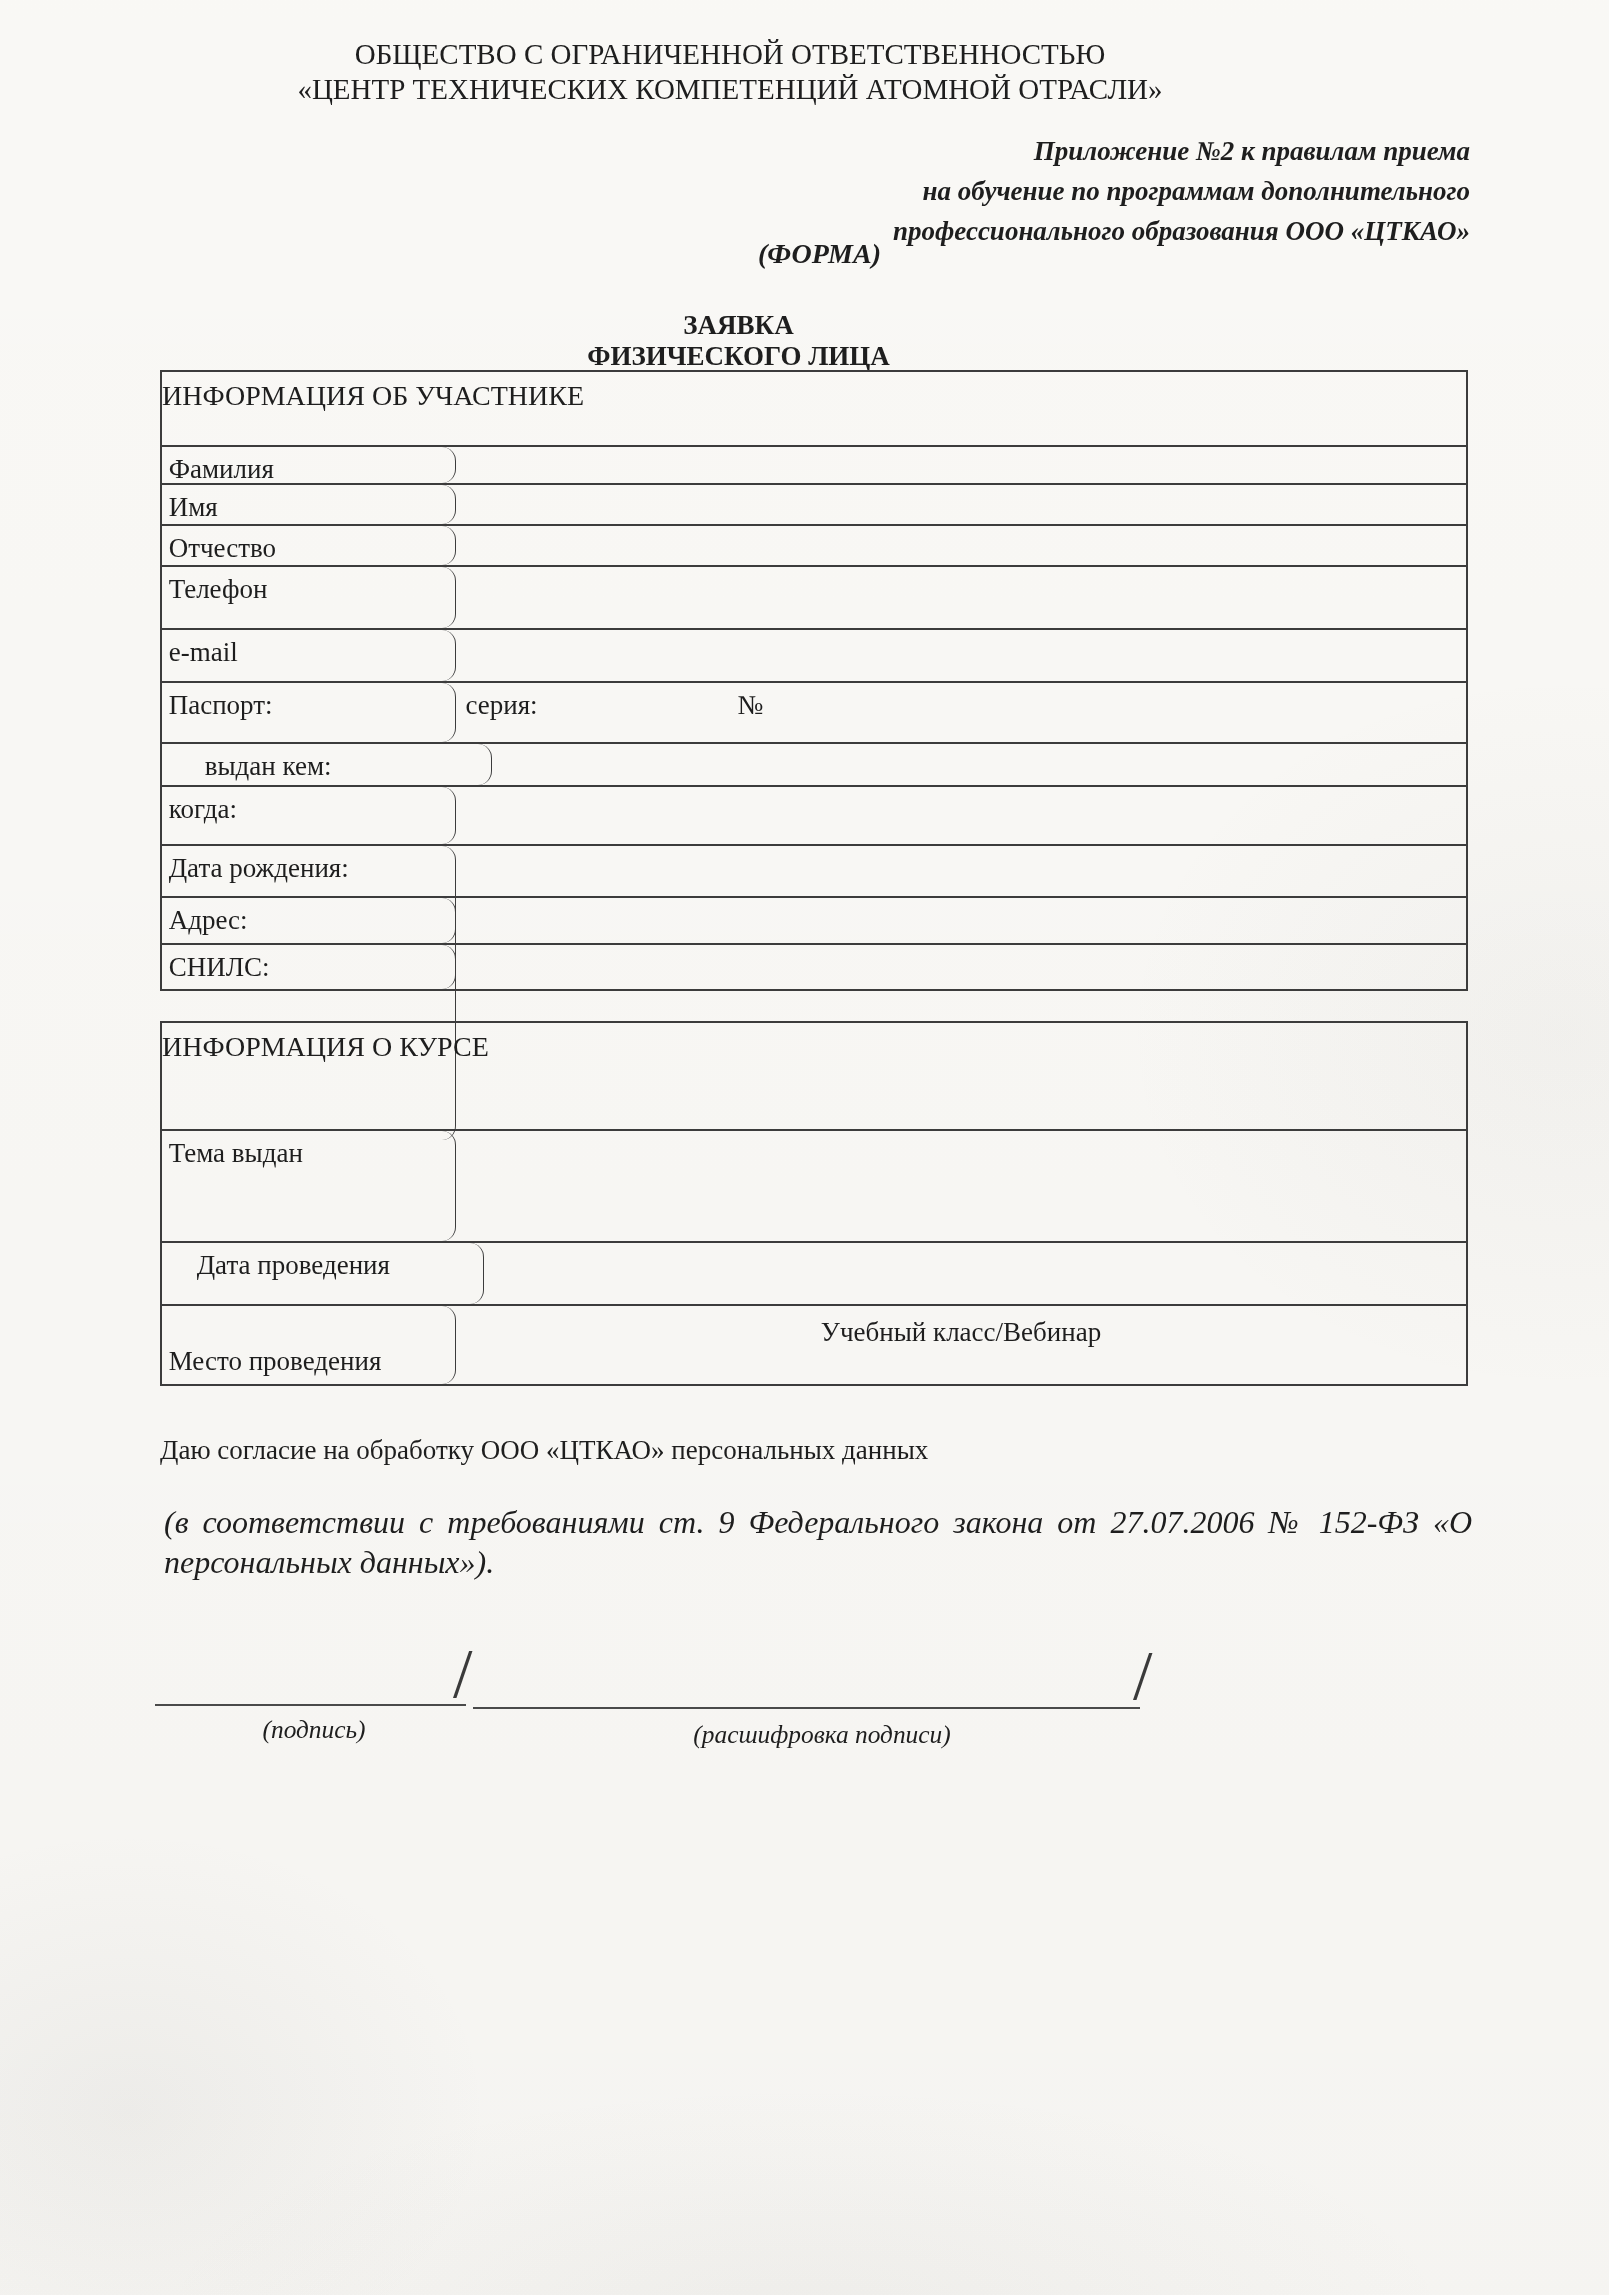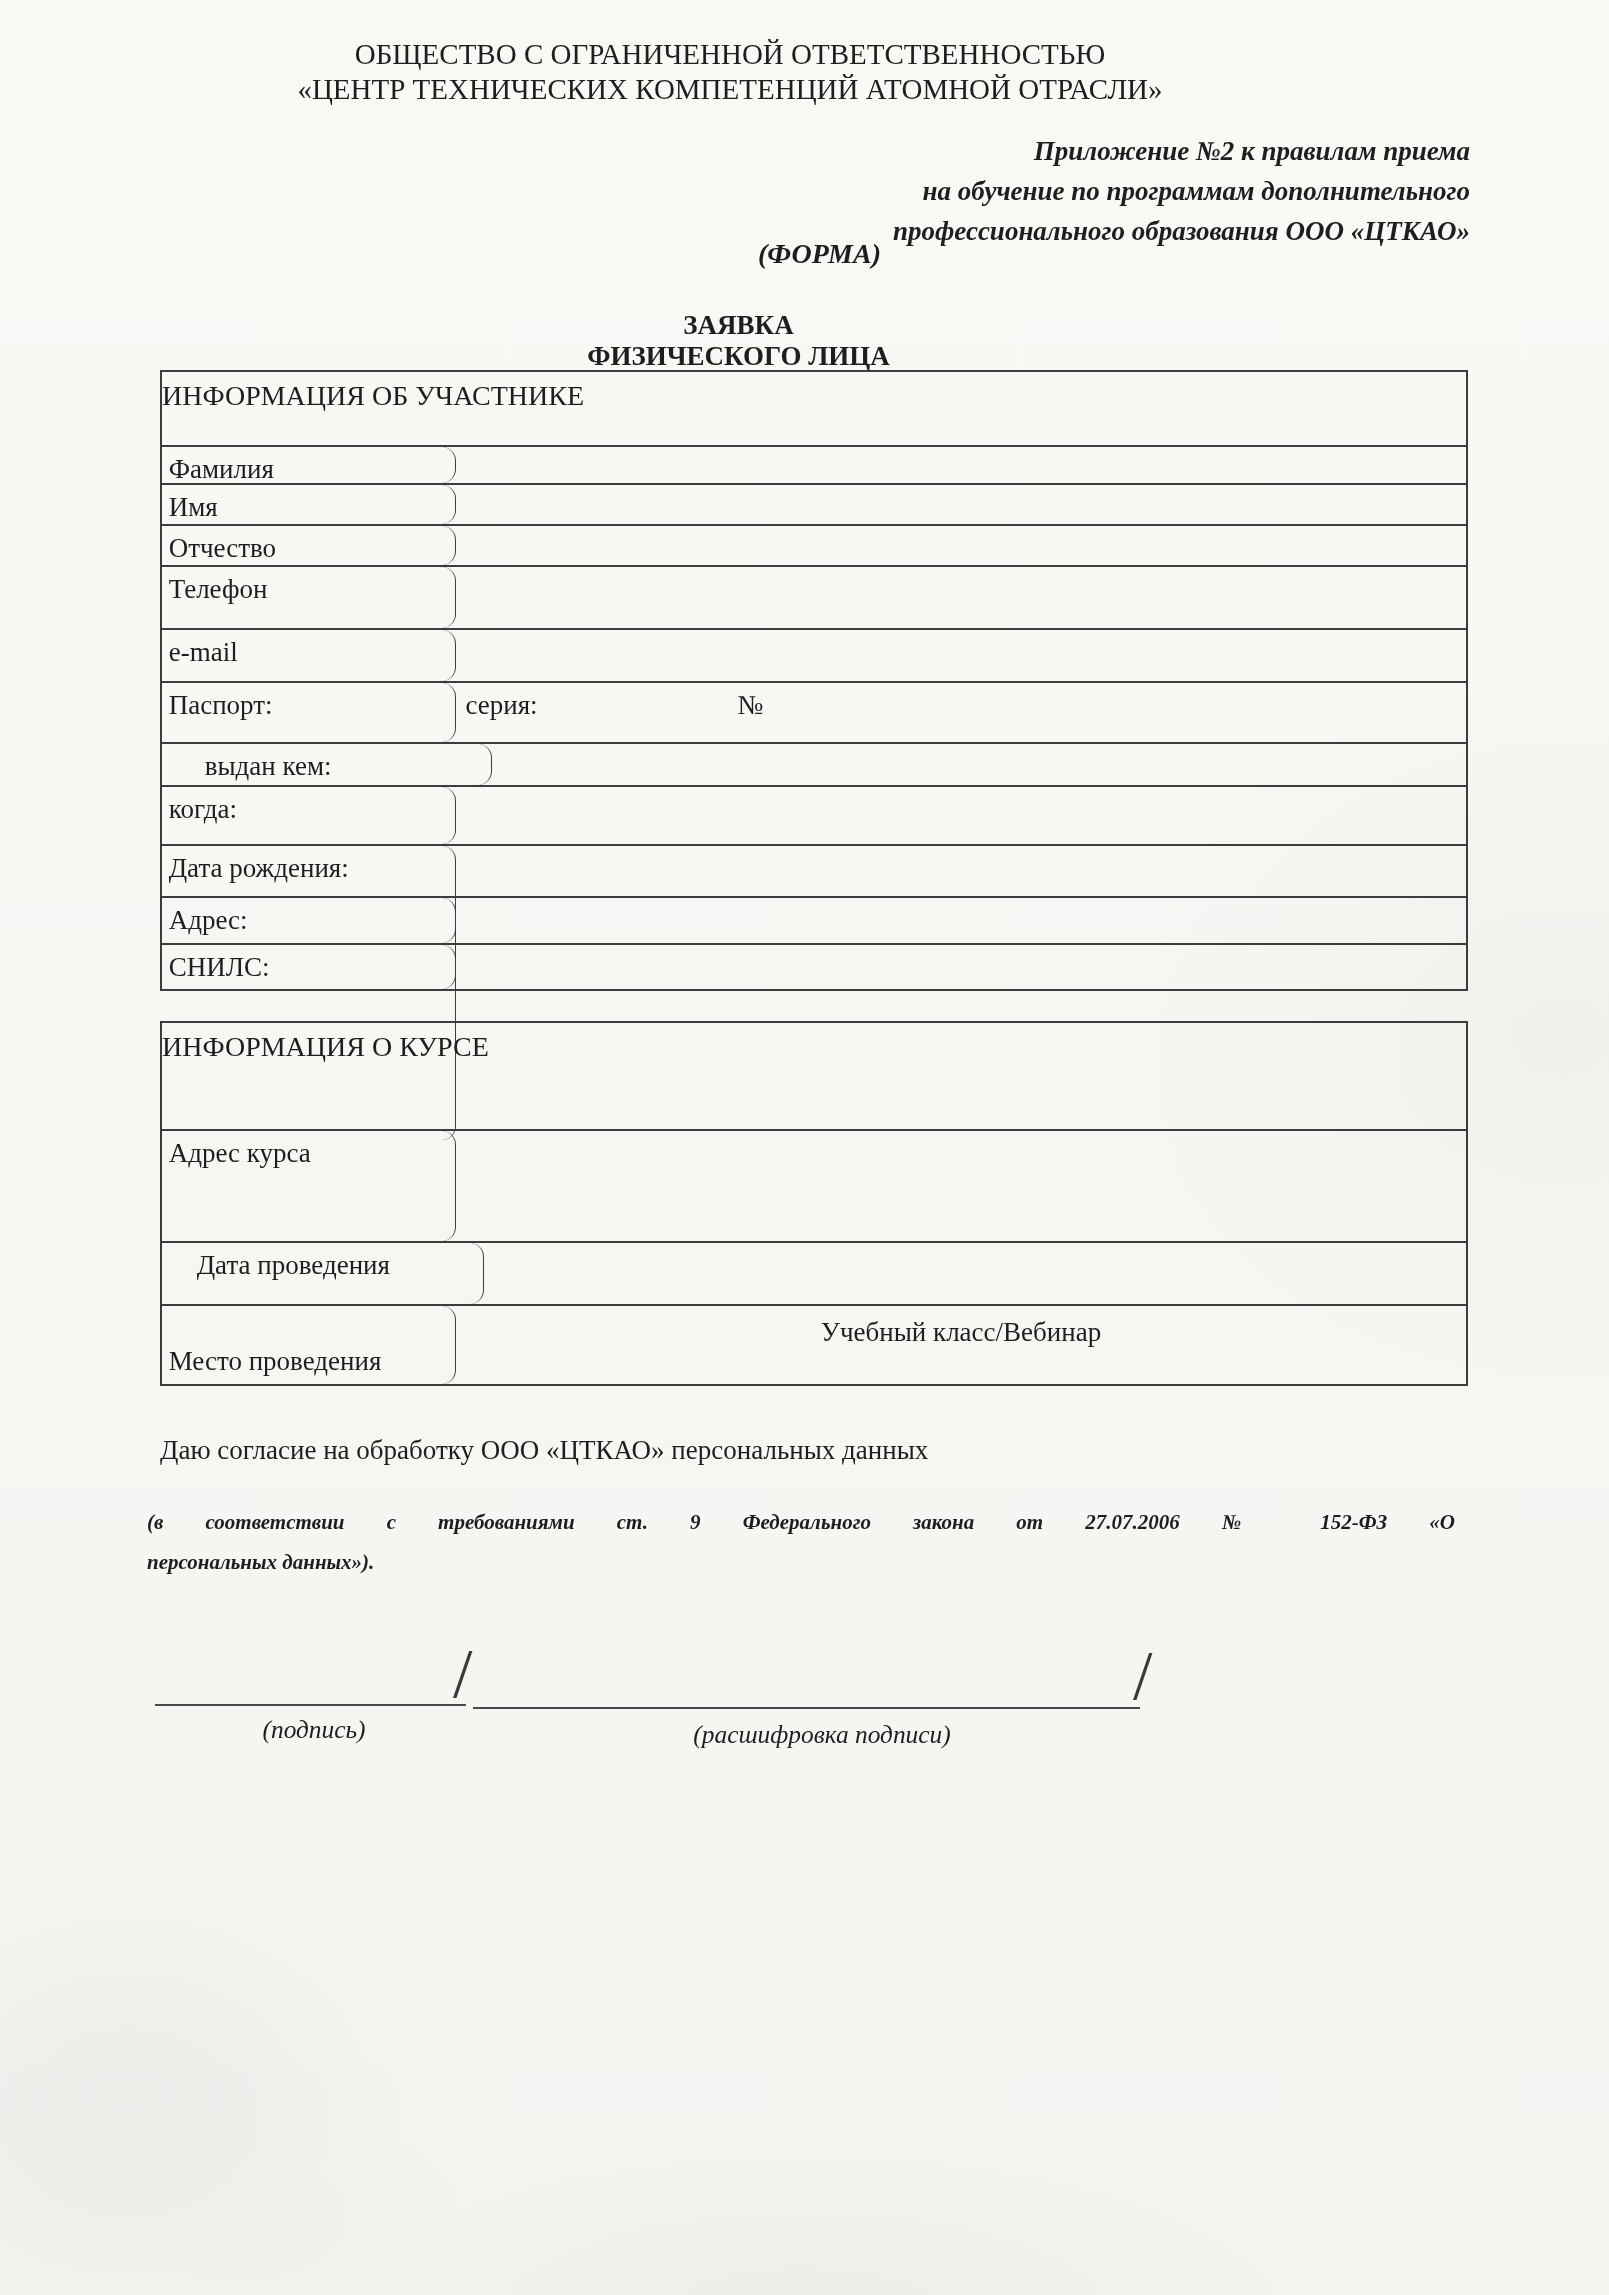--- a/index.html
+++ b/index.html
@@ -38,21 +38,21 @@
   .tlabel{width:294px;flex:0 0 294px;border-right:1.3px solid #3c3c3c;box-sizing:border-box;
           padding:6.7px 4px 0 6.7px;font-size:27px;line-height:31px;border-radius:14px;}
   .tlabel.bottom{display:flex;align-items:flex-end;padding-bottom:6.7px;}
   .tvalue{flex:1;box-sizing:border-box;font-size:27px;}
   .tvalue.passport{display:flex;align-items:flex-start;padding-top:6.7px;}
   .series{padding-left:9.4px;}
   .numero{margin-left:200px;}
   .place-value{text-align:center;padding-top:10.7px;}
   
   .consent{left:160px;top:1435px;width:1310px;font-size:27px;}
-  .legal{left:147px;top:1502px;width:1308px;font-size:21px;font-style:italic;line-height:40px;font-weight:bold;}
+  .legal{left:164px;top:1502px;width:1308px;font-size:32px;font-style:italic;line-height:40px;}
   .legal .l1{display:block;text-align:justify;text-align-last:justify;}
   .legal .l2{display:block;}
   
   .sigline{height:0;border-bottom:2px solid #4a4a4a;}
   .sig1{left:155px;top:1704px;width:311px;}
   .sig2{left:473px;top:1707px;width:667px;}
   .slash{font-size:70px;line-height:70px;font-weight:400;color:#3a3a3a;}
   .slash1{left:453px;top:1639px;}
   .slash2{left:1133px;top:1641px;}
   .siglabel{font-size:25.4px;font-style:italic;text-align:center;}
@@ -145,21 +145,21 @@
       <div class="tvalue"></div>
     </div>
   </div>
 
   <div class="abs tbl tbl2">
     <div class="thead" style="height:106px;">
       <span>ИНФОРМАЦИЯ О КУРСЕ</span>
     </div>
 
     <div class="trow" style="height:112px;">
-      <div class="tlabel">Адрес курса</div>
+      <div class="tlabel">Тема выдан</div>
       <div class="tvalue"></div>
     </div>
 
     <div class="trow" style="height:63px;padding-left:28px;">
       <div class="tlabel">Дата проведения</div>
       <div class="tvalue"></div>
     </div>
 
     <div class="trow" style="height:80px;">
       <div class="tlabel bottom">Место проведения</div>

